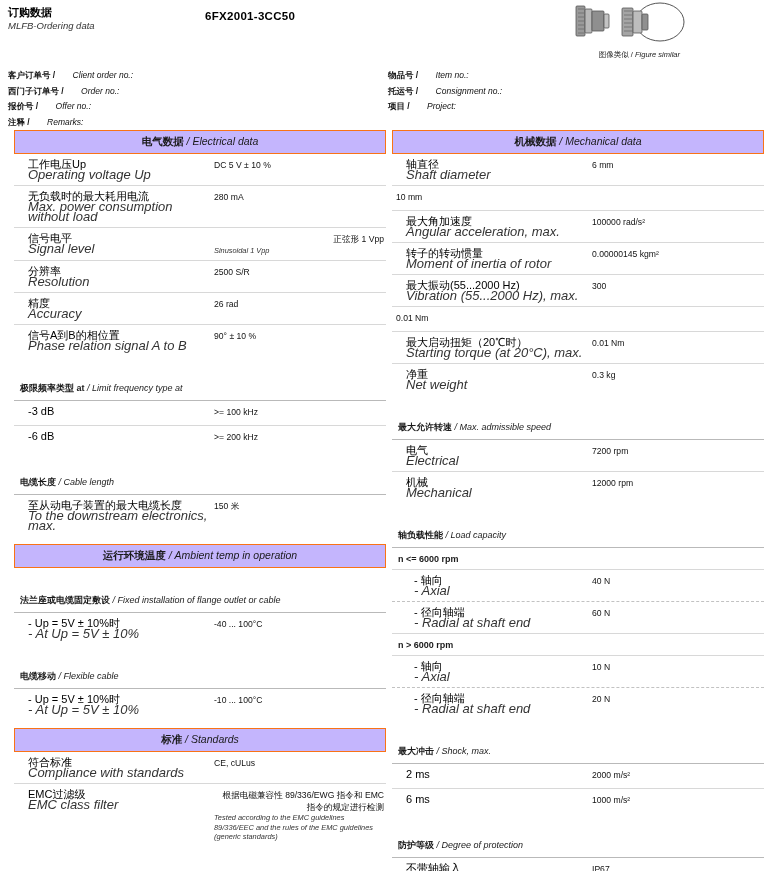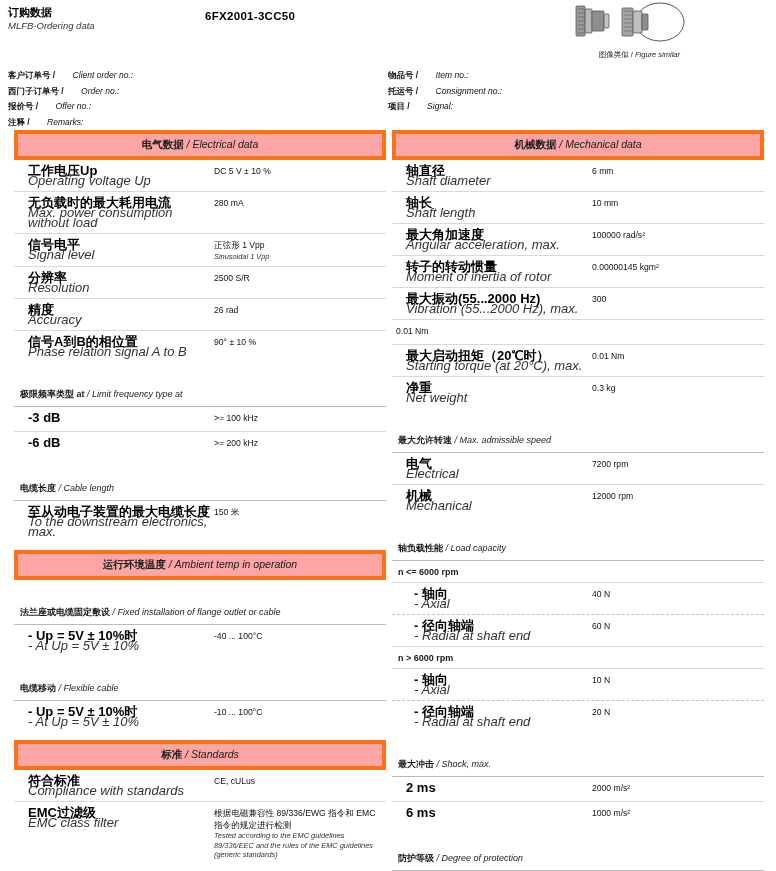--- a/index.html
+++ b/index.html
@@ -97,22 +97,22 @@
     width: 372px;
   }
   .col-right {
     position: absolute;
     left: 392px;
     top: 0;
     width: 372px;
   }
   
   .sec-title {
-    border: 4px solid #f97316;
-    background: #fca5a5;
+    border: 1px solid #f97316;
+    background: #c4b5fd;
     text-align: center;
     padding: 4px 0 4px 0;
     font-size: 10.5px;
     margin-bottom: 0px;
   }
   .sec-title .cn { font-weight: bold; }
   .sec-title .en { font-style: italic; }
   
   .row {
     display: flex;
@@ -124,22 +124,22 @@
   .row.dashed { border-bottom: 1px dashed #c2c2c2; }
   .row.noline { border-bottom: none; }
   .row-label {
     width: 196px;
     flex: 0 0 196px;
     padding-left: 10px;
     box-sizing: border-box;
   }
   .row-label .cn {
     display: block;
-    font-size: 13px;
-    font-weight: bold;
+    font-size: 11px;
+    font-weight: normal;
     color: #000;
     line-height: 11px;
   }
   .row-label .en {
     display: block;
     font-size: 13px;
     font-style: italic;
     color: #333;
     line-height: 10px;
   }
@@ -150,21 +150,21 @@
     line-height: 11.5px;
     padding-top: 1px;
   }
   .row-value .sub {
     display: block;
     font-size: 7.4px;
     font-style: italic;
     color: #333;
     line-height: 9.5px;
   }
-  .row-value .big { display: block; }
+  .row-value .big { display: block; text-align: right; }
   .indent-1 .row-label { padding-left: 18px; }
   .group-head {
     font-size: 9px;
     font-weight: bold;
     padding: 6px 2px 5px 6px;
     border-bottom: 1px solid #d8d8d8;
   }
   .plain-line {
     font-size: 9px;
     padding: 6px 2px 5px 6px;
@@ -235,21 +235,21 @@
       <div class="order-line">
         <span class="cn">物品号 /</span>
         <span class="en">Item no.:</span>
       </div>
       <div class="order-line">
         <span class="cn">托运号 /</span>
         <span class="en">Consignment no.:</span>
       </div>
       <div class="order-line">
         <span class="cn">项目 /</span>
-        <span class="en">Signal:</span>
+        <span class="en">Project:</span>
       </div>
     </div>
   </div>
 
   <div class="cols">
 
     <div class="col-left">
 
       <div class="sec-title">
         <span class="cn">电气数据</span>
@@ -409,24 +409,20 @@
 
       <div class="row">
         <div class="row-label">
           <span class="cn">轴直径</span>
           <span class="en">Shaft diameter</span>
         </div>
         <div class="row-value">6 mm</div>
       </div>
 
       <div class="row">
-        <div class="row-label">
-          <span class="cn">轴长</span>
-          <span class="en">Shaft length</span>
-        </div>
         <div class="row-value">10 mm</div>
       </div>
 
       <div class="row">
         <div class="row-label">
           <span class="cn">最大角加速度</span>
           <span class="en">Angular acceleration, max.</span>
         </div>
         <div class="row-value">100000 rad/s²</div>
       </div>

